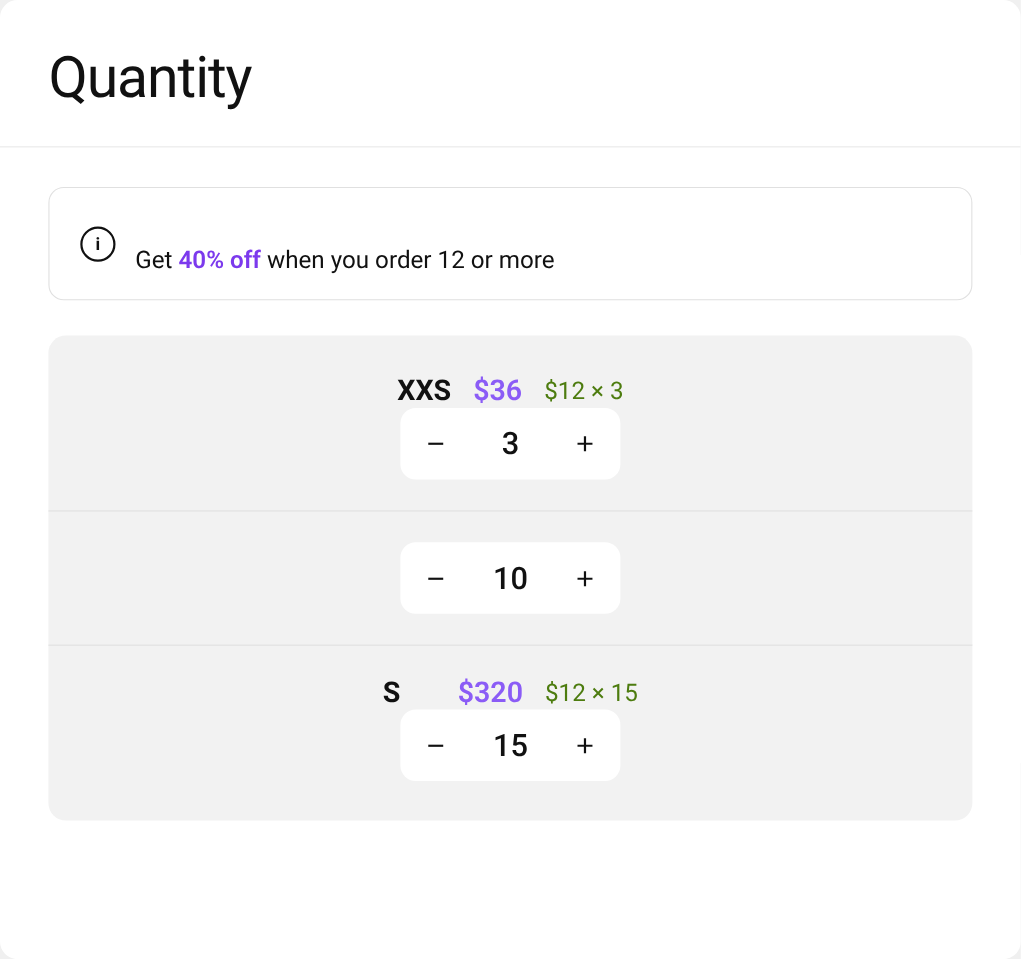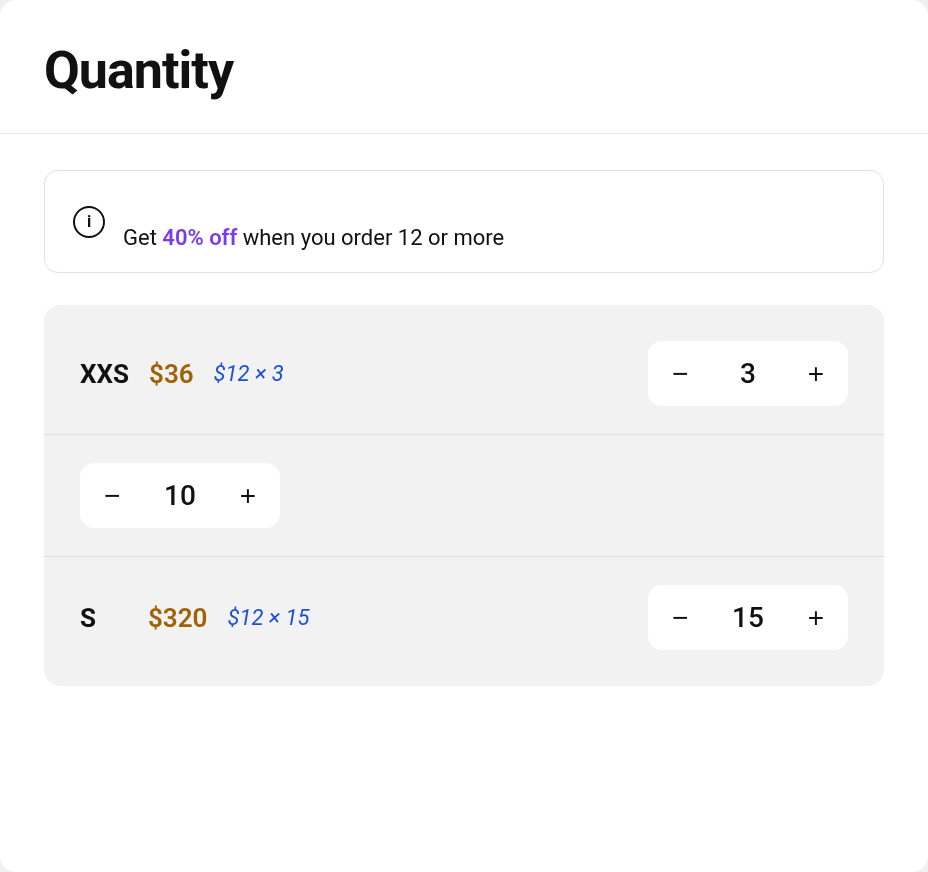--- a/index.html
+++ b/index.html
@@ -26,21 +26,21 @@
       overflow: hidden;
     }
 
     .card-header {
       padding: 40px 44px 32px 44px;
       border-bottom: 1.5px solid #e8e8e8;
     }
 
     .page-title {
       font-size: 52px;
-      font-weight: 700;
+      font-weight: 400;
       color: #111111;
       letter-spacing: -1px;
     }
 
     .card-body {
       padding: 36px 44px;
     }
 
     .promo-banner {
       border: 1.5px solid #e0e0e0;
@@ -81,22 +81,23 @@
 
     .sizes-container {
       background: #f2f2f2;
       border-radius: 16px;
       padding: 8px 0;
     }
 
     .size-row {
       display: flex;
       align-items: center;
-      justify-content: space-between;
+      justify-content: flex-end;
       padding: 28px 36px;
+      flex-direction: column;
     }
 
     .size-row + .size-row {
       border-top: 1.5px solid #e0e0e0;
     }
 
     .size-info {
       display: flex;
       align-items: center;
       gap: 20px;
@@ -105,28 +106,27 @@
     .size-label {
       font-size: 26px;
       font-weight: 700;
       color: #111111;
       min-width: 48px;
     }
 
     .size-price-total {
       font-size: 26px;
       font-weight: 600;
-      color: #a16207;
+      color: #8b5cf6;
     }
 
     .size-price-breakdown {
       font-size: 22px;
-      color: #1d4ed8;
+      color: #4d7c0f;
       font-weight: 400;
-      font-style: italic;
     }
 
     .stepper {
       display: flex;
       align-items: center;
       background: #ffffff;
       border-radius: 14px;
       padding: 16px 20px;
       gap: 24px;
       min-width: 200px;

